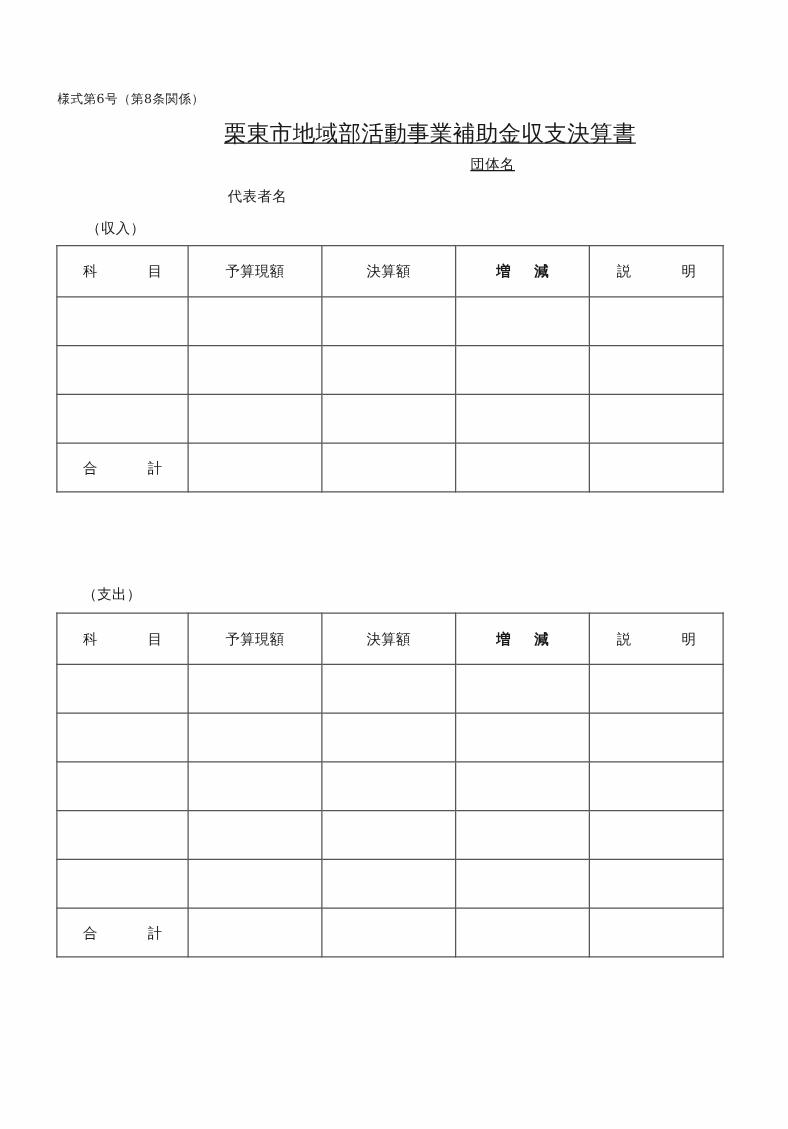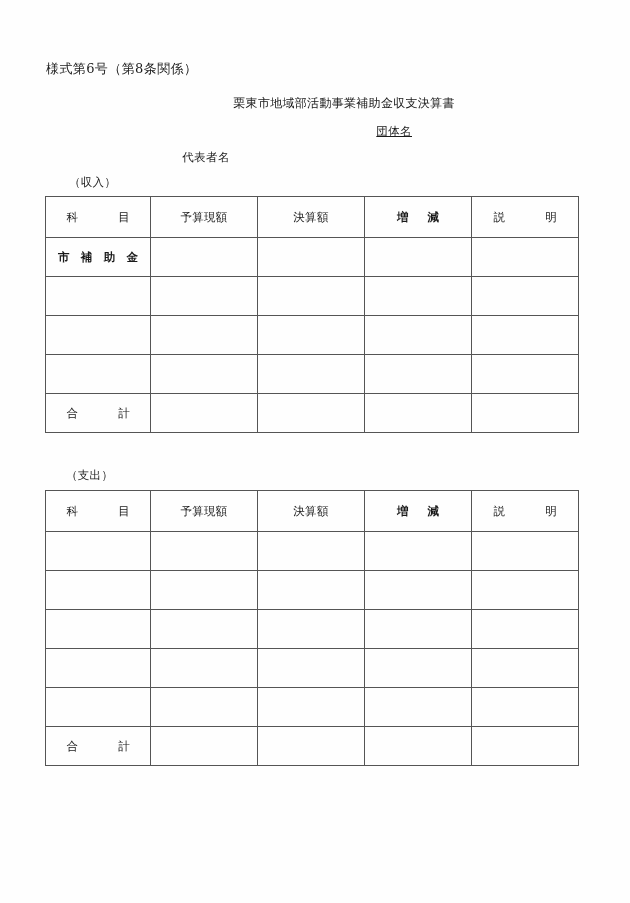--- a/index.html
+++ b/index.html
@@ -19,36 +19,37 @@
   .page {
     position: absolute;
     inset: 0;
     background: #fefefe;
   }
 
   
   .form-code {
     position: absolute;
     left: 46px;
-    top: 60px;
-    font-size: 13px;
+    top: 72px;
+    font-size: 10px;
     letter-spacing: 0.4px;
     white-space: nowrap;
   }
   .doc-title {
     position: absolute;
     left: 0;
     top: 95px;
     width: 578px;
     text-align: center;
-    font-size: 12px;
+    font-size: 18px;
     letter-spacing: 0.3px;
     padding-left: 110px;
     box-sizing: border-box;
     white-space: nowrap;
+    text-decoration: underline;
   }
   .org-line {
     position: absolute;
     left: 0;
     width: 578px;
     text-align: right;
     font-size: 11.5px;
     letter-spacing: 0.4px;
     padding-right: 166px;
     box-sizing: border-box;
@@ -154,27 +155,20 @@
     </colgroup>
     <tbody>
       <tr class="header-row">
         <td><span class="spread-wide">科　目</span></td>
         <td><span>予算現額</span></td>
         <td><span>決算額</span></td>
         <td><span class="spread">増　減</span></td>
         <td><span class="spread-wide">説　明</span></td>
       </tr>
 
-      <tr>
-        <td><span class="spread">市 補 助 金</span></td>
-        <td></td>
-        <td></td>
-        <td></td>
-        <td></td>
-      </tr>
 
       <tr>
         <td></td>
         <td></td>
         <td></td>
         <td></td>
         <td></td>
       </tr>
 
       <tr>

